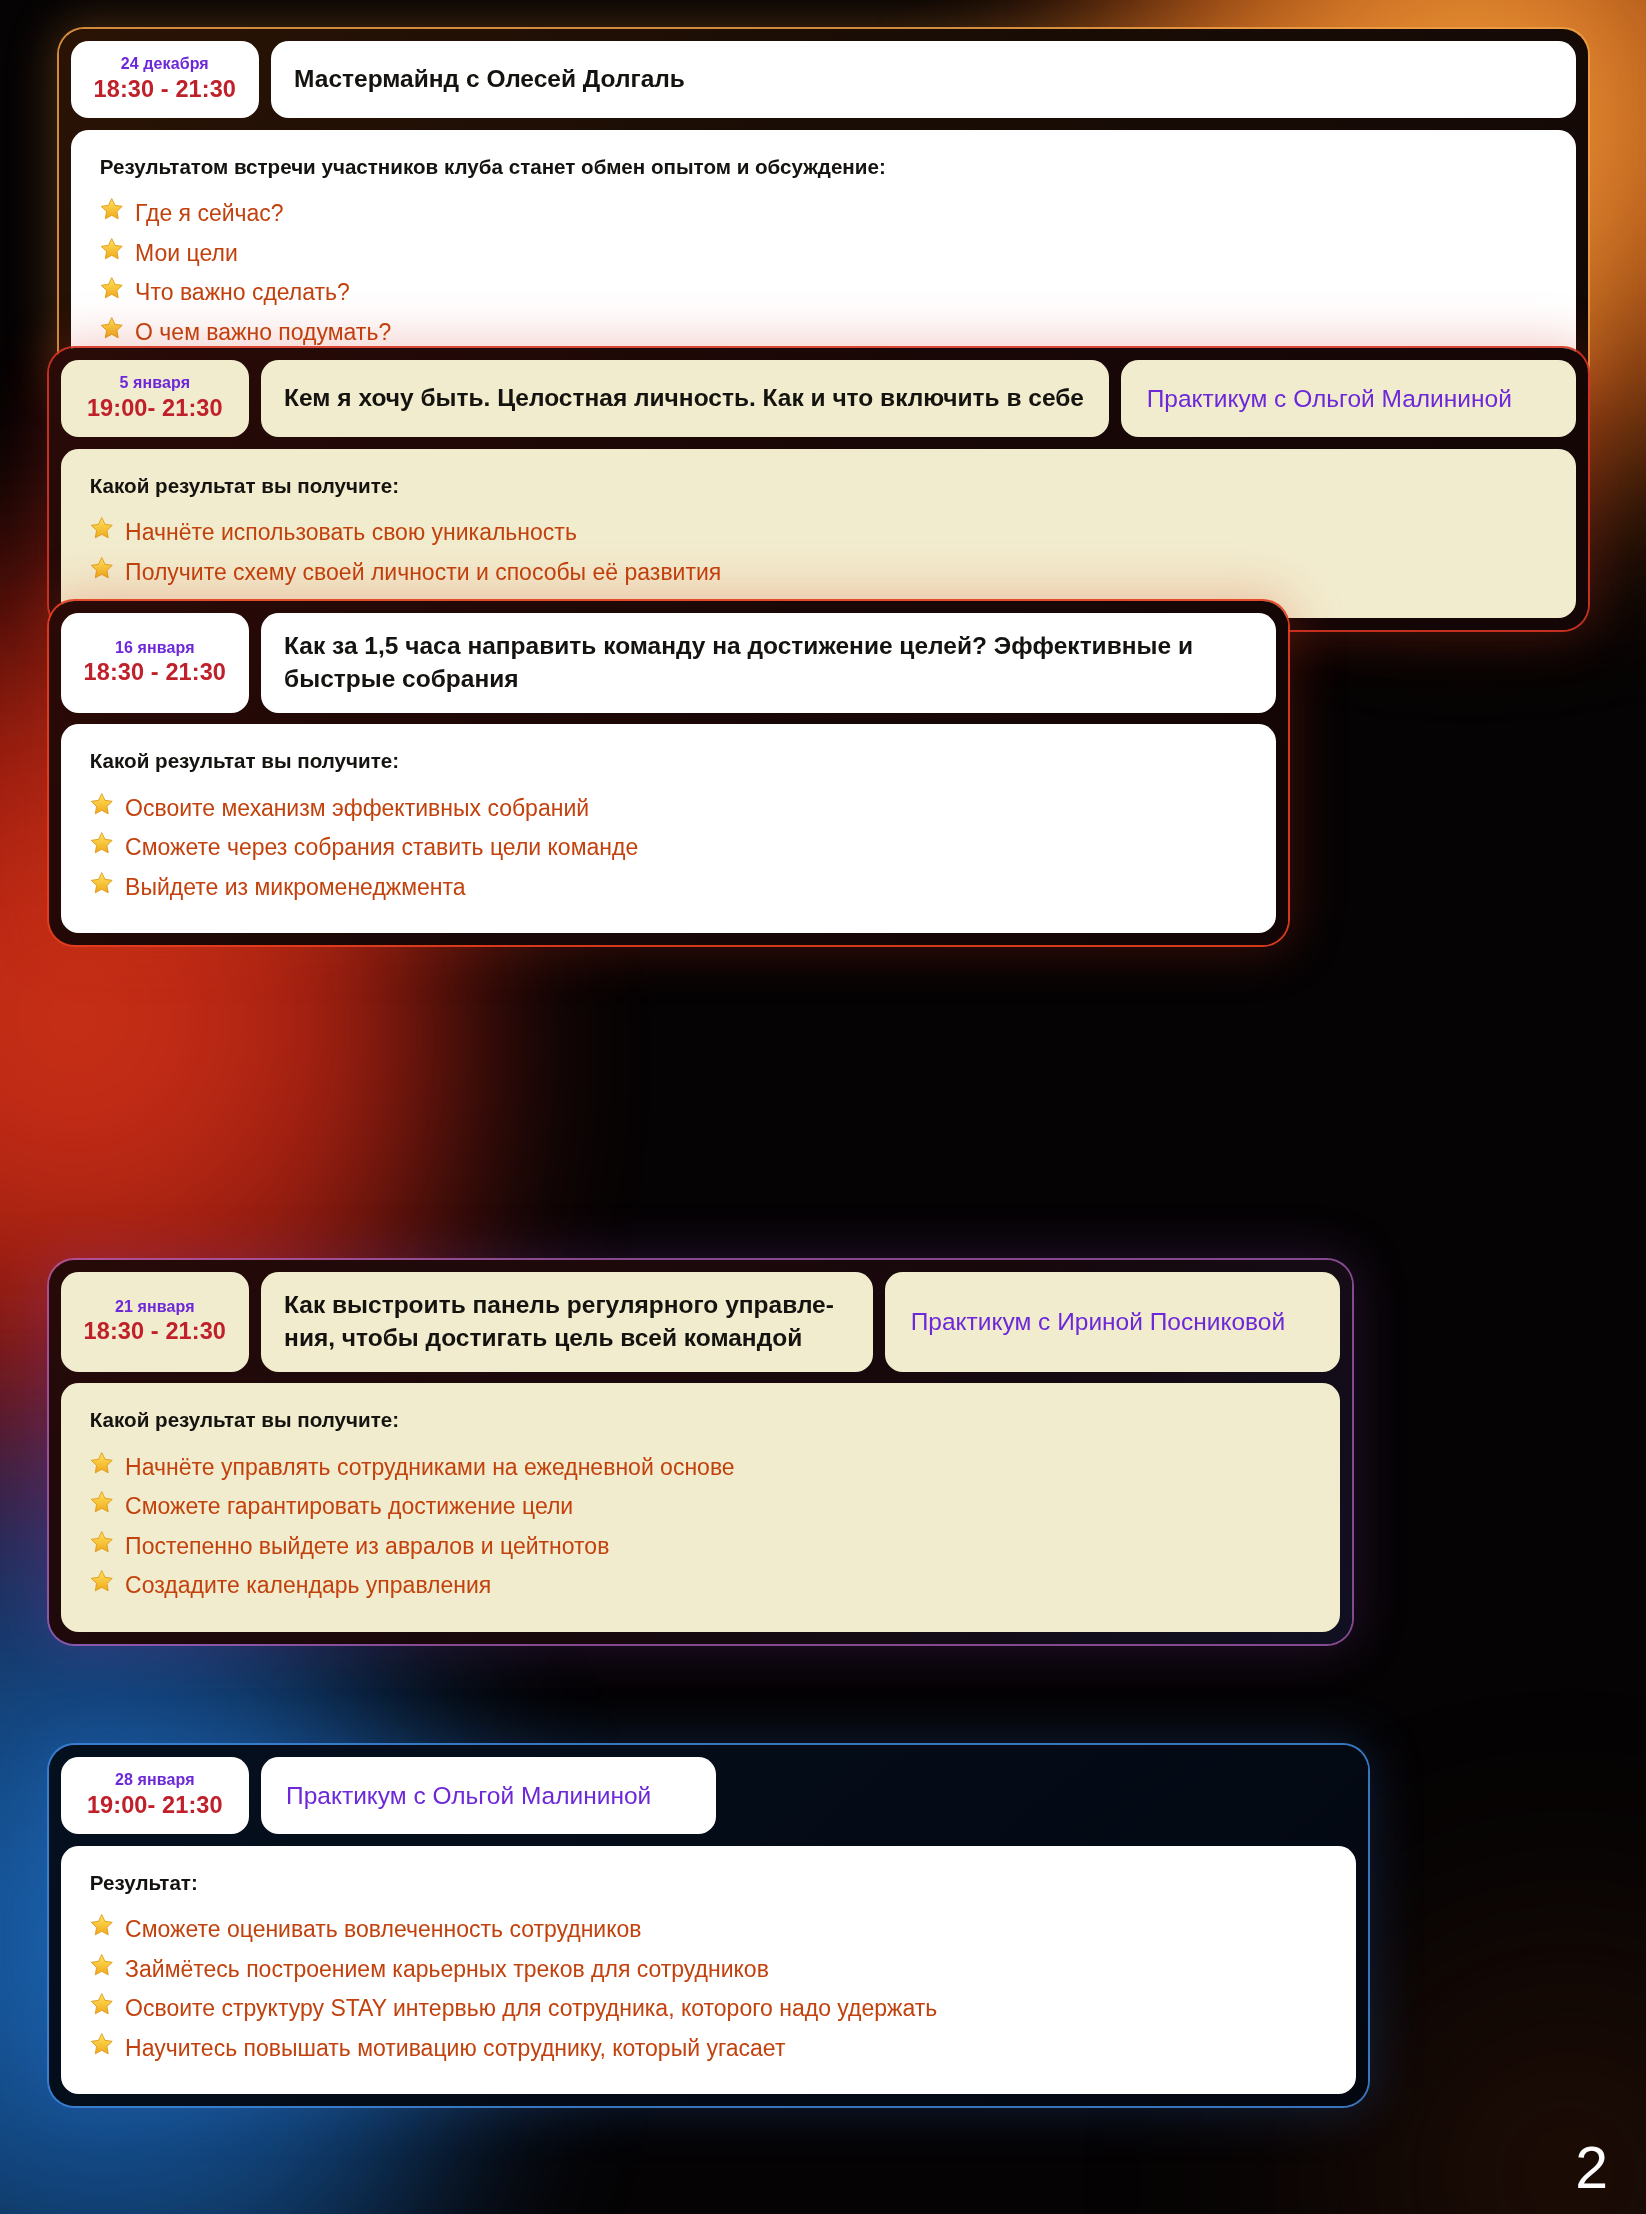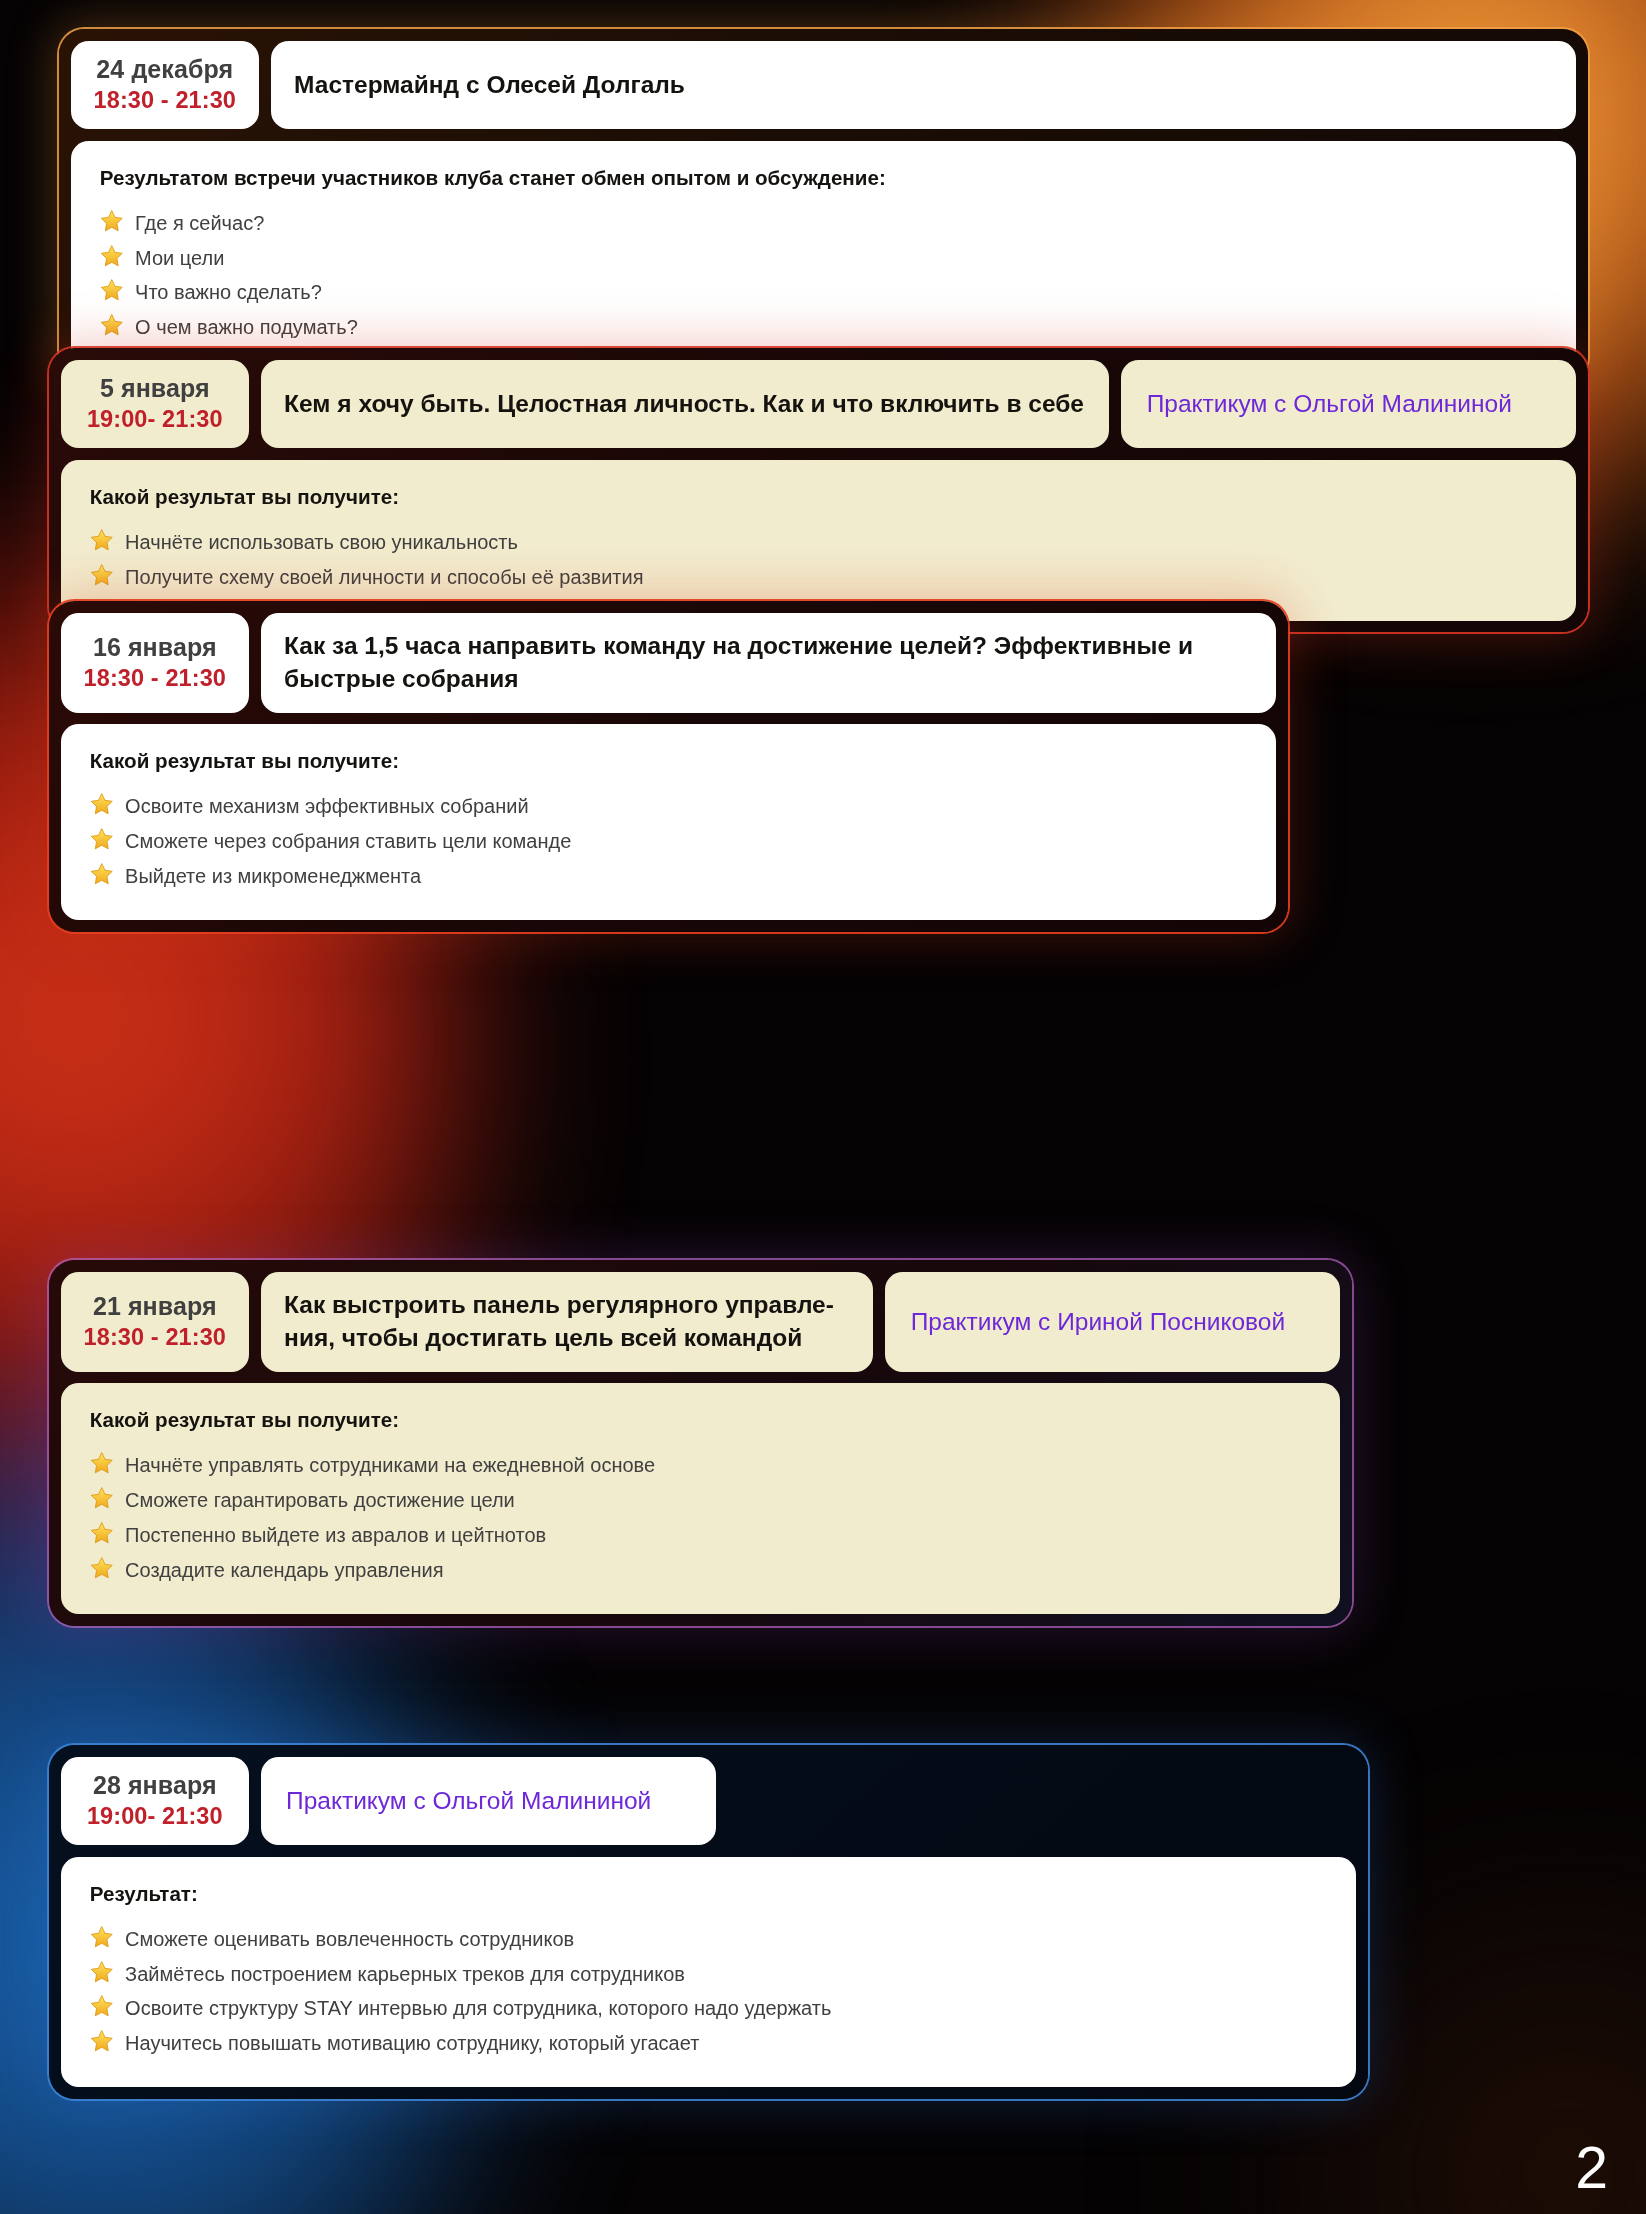--- a/index.html
+++ b/index.html
@@ -59,21 +59,21 @@
   .card.white{background:#ffffff;}
   .card.cream{background:#f2ecce;}
 
   .datecard{
     width:188px;flex:0 0 188px;
     display:flex;flex-direction:column;
     align-items:center;justify-content:center;
     padding:13.7px 7.8px;
   }
   .date-day{
-    color:#404040;font-weight:700;font-size:25px;line-height:1.26;
+    color:#6d28d9;font-weight:700;font-size:16px;line-height:1.26;
     letter-spacing:0.1px;white-space:nowrap;
   }
   .date-time{
     color:#c0202a;font-weight:700;font-size:23.5px;line-height:1.26;
     letter-spacing:0.1px;white-space:nowrap;
   }
 
   .titlecard{
     flex:1 1 auto;
     display:flex;align-items:center;
@@ -93,21 +93,21 @@
   }
   .body-head{
     font-size:20.6px;font-weight:700;color:#15130f;
     margin-bottom:17.6px;
   }
   .bullets{display:flex;flex-direction:column;gap:4.9px;}
   .bullet{display:flex;align-items:flex-start;gap:11.8px;}
   .star{
     flex:0 0 auto;width:23.5px;height:23.5px;display:block;margin-top:1px;
   }
-  .bullet-text{font-size:20px;color:#404040;line-height:1.5;}
+  .bullet-text{font-size:23px;color:#c2410c;line-height:1.5;}
 
   
   #ev-0{left:59px;top:29px;width:1529px;
         background:linear-gradient(135deg,#2a1305 0%,#1a0d05 45%,#120806 100%);
         box-shadow:0 0 0 2px rgba(240,160,70,.85), 0 0 47px 5.9px rgba(230,140,50,.30);}
   #ev-1{left:49px;top:348px;width:1539px;
         background:linear-gradient(135deg,#2a0b08 0%,#180706 50%,#140606 100%);
         box-shadow:0 0 0 2px rgba(214,52,34,.9), 0 0 49px 5.9px rgba(200,45,28,.26);}
   #ev-2{left:49px;top:601px;width:1239px;
         background:linear-gradient(135deg,#2b0a06 0%,#180706 50%,#130505 100%);

